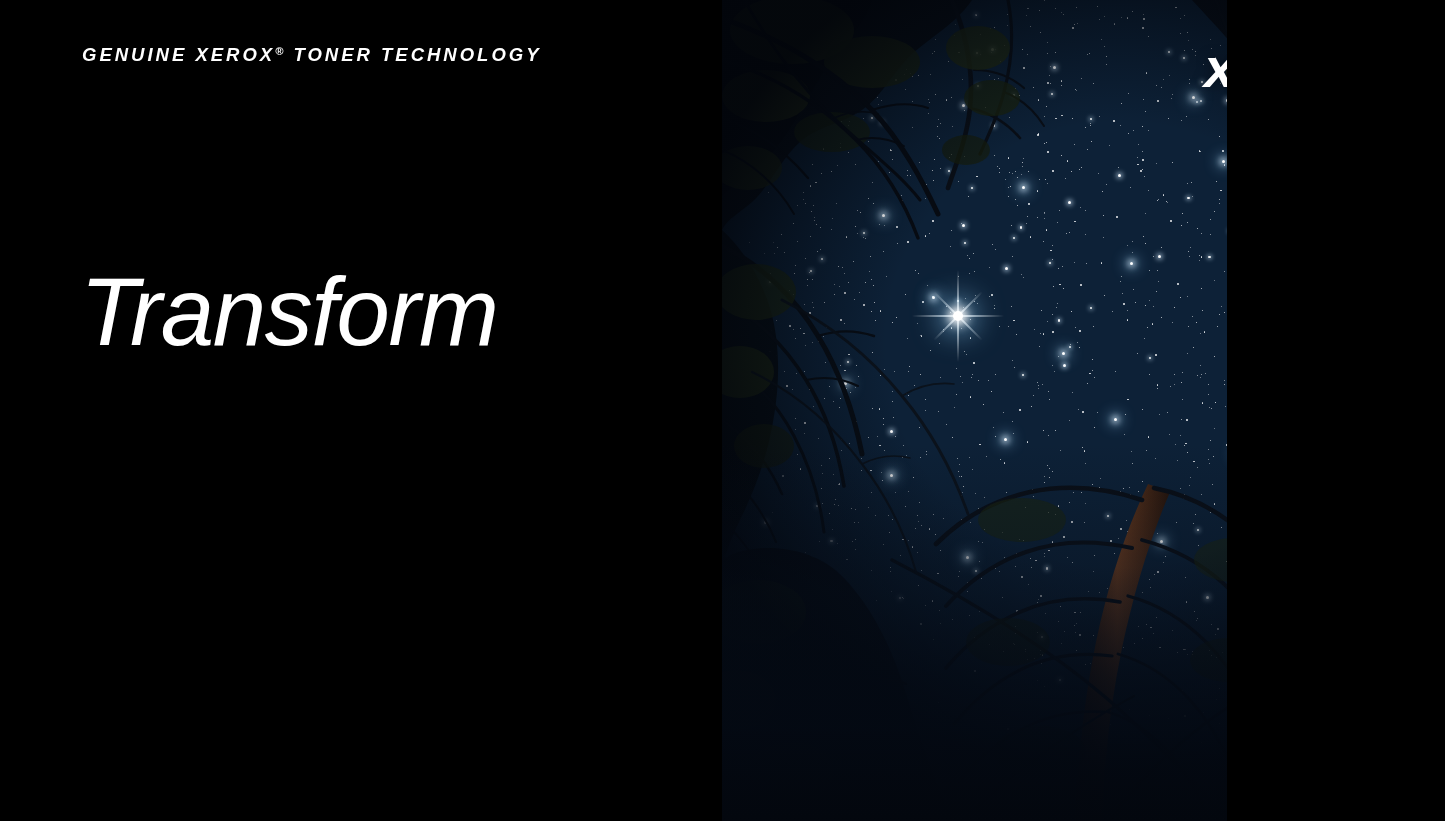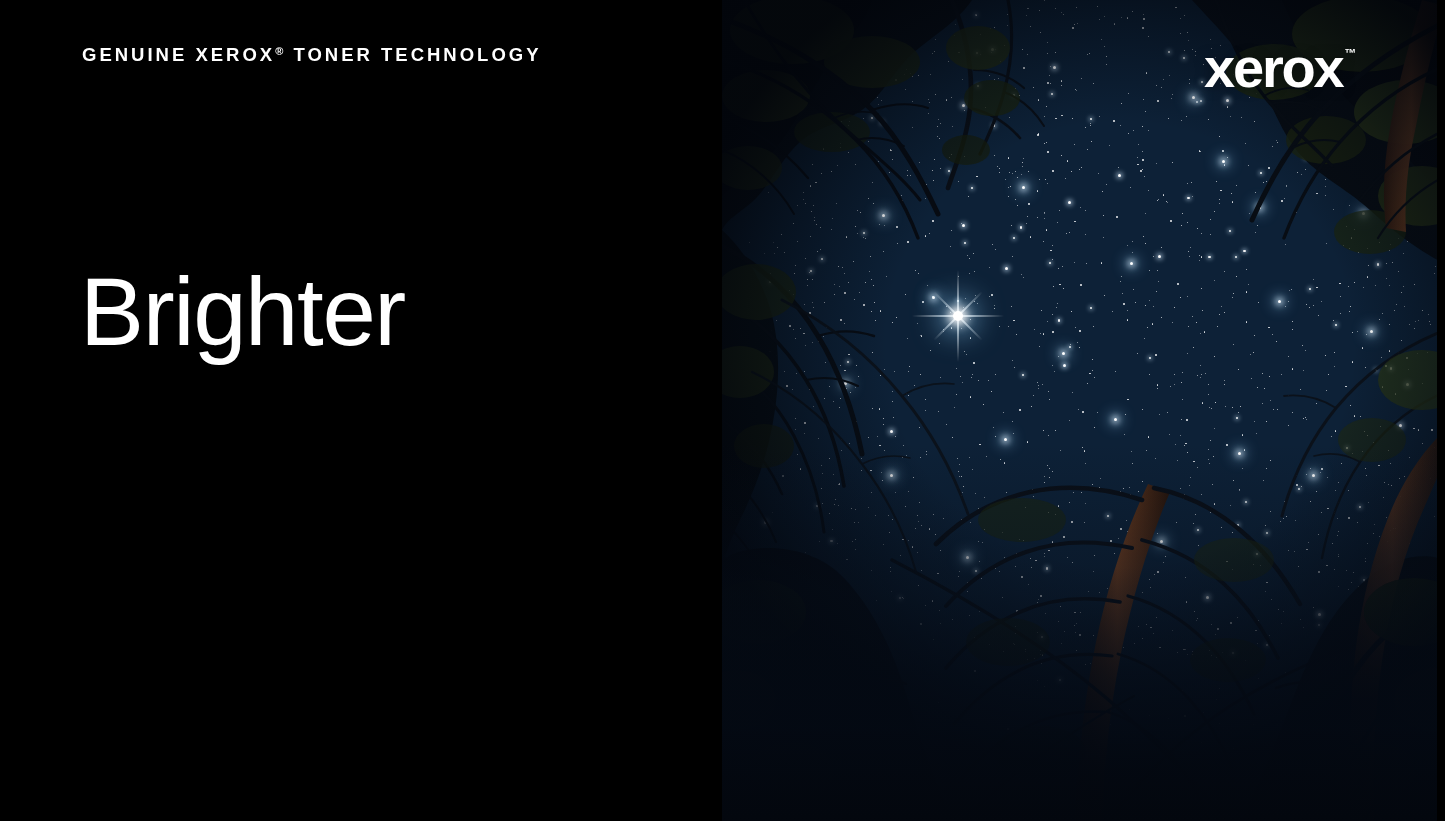--- a/index.html
+++ b/index.html
@@ -8,24 +8,25 @@
     padding: 0;
     background: #000000;
   }
   body {
     font-family: "Liberation Sans", sans-serif;
     -webkit-font-smoothing: antialiased;
   }
 
   #banner {
     position: relative;
-    width: 1437px;
+    width: 1227px;
     height: 821px;
     overflow: hidden;
     background: #bef264;
+    font-style: italic;
   }
 
   
   #left-panel {
     position: absolute;
     left: 0;
     top: 0;
     width: 722px;
     height: 821px;
     background: #000000;
@@ -190,21 +191,21 @@
 </head>
 <body>
 
 <div id="banner">
 
   <div id="left-panel">
 
     <div id="eyebrow"><span>GENUINE XEROX</span><span class="reg">®</span><span> TONER TECHNOLOGY</span></div>
 
     <h1 id="headline">
-      <span class="hl-line">Brighter</span>
+      <span class="hl-line">Transform</span>
     </h1>
 
   </div>
 
   <div id="photo-panel">
 
     <div class="sky-base"></div>
     <div class="starfield" id="starfield">
         <div class="star" style="width: 1.1px; height: 1.1px; left: 656.2px; top: 47px; opacity: 0.43;"></div>
         <div class="star" style="width: 1.1px; height: 1.1px; left: 277.5px; top: 458.5px; opacity: 0.76;"></div>

